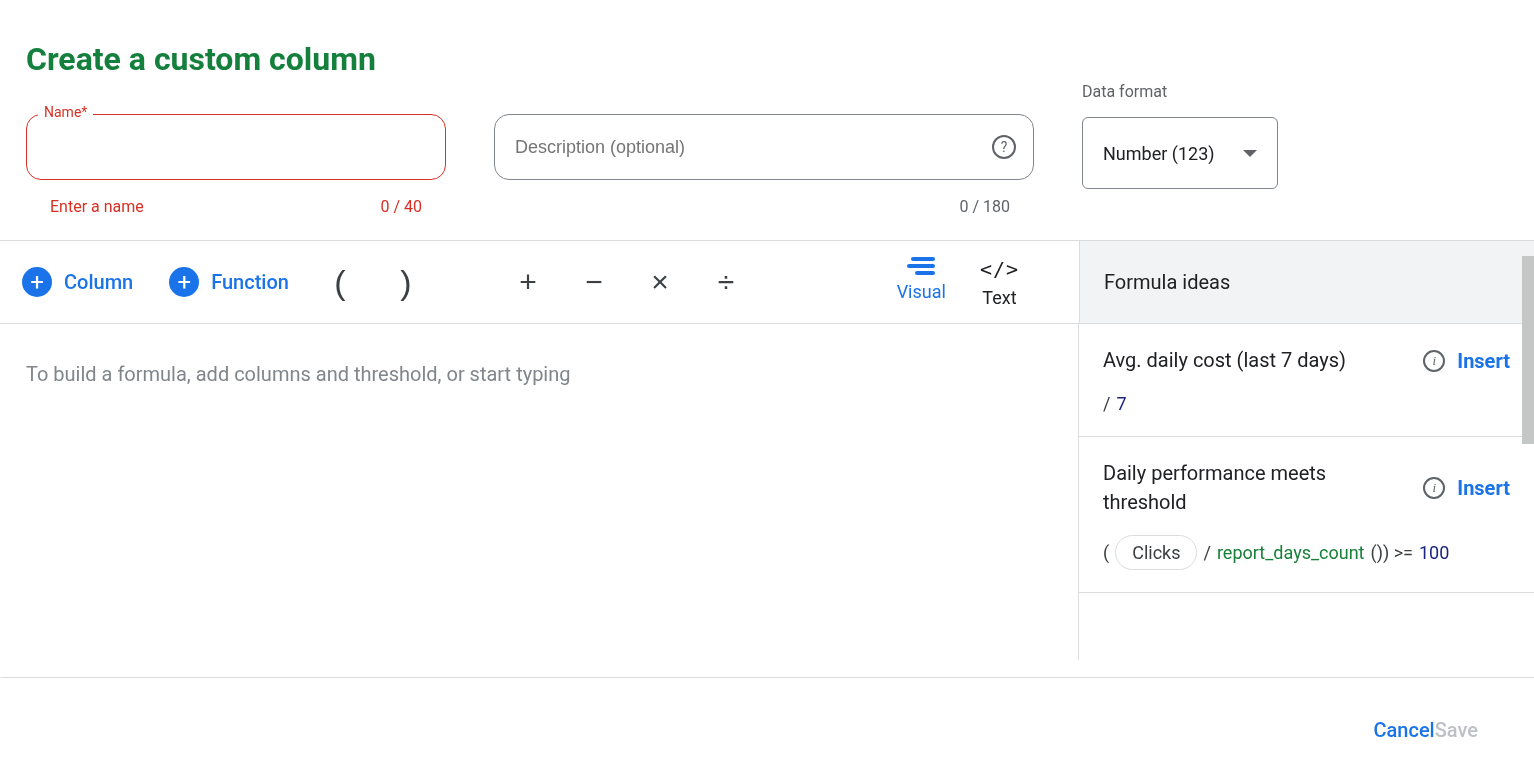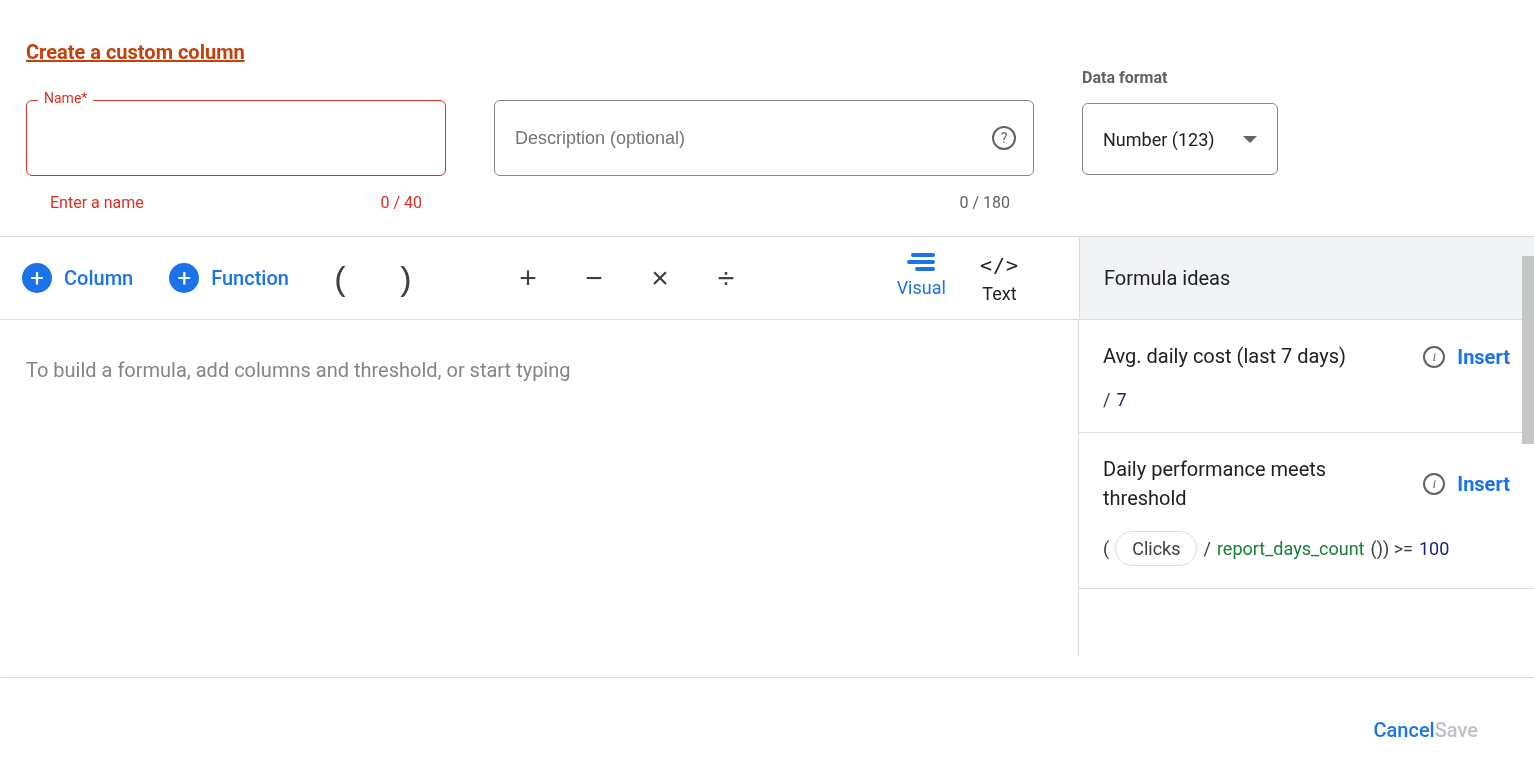--- a/index.html
+++ b/index.html
@@ -9,25 +9,24 @@
     color: #202124;
     width: 1534px;
     height: 781px;
     overflow: hidden;
     position: relative;
   }
   .top-section {
     padding: 40px 26px 24px 26px;
   }
   .page-title {
-    font-size: 20px;
+    font-size: 32px;
     font-weight: 700;
-    color: #c2410c;
+    color: #15803d;
     margin-bottom: 36px;
-    text-decoration: underline;
   }
   .fields-row {
     display: flex;
     align-items: flex-start;
     gap: 48px;
   }
   .field-wrap { position: relative; }
   .name-field { width: 420px; }
   .desc-field { width: 540px; }
 
@@ -35,23 +34,23 @@
     position: absolute;
     top: -10px;
     left: 12px;
     background: #fff;
     padding: 0 6px;
     font-size: 14px;
     color: #d93025;
   }
   .input-box {
     width: 100%;
-    height: 76px;
+    height: 66px;
     border: 1px solid #d93025;
-    border-radius: 6px;
+    border-radius: 15px;
     padding: 0 20px;
     font-size: 18px;
     color: #202124;
     outline: none;
   }
   .input-box.desc {
     border-color: #80868b;
     color: #5f6368;
     padding-right: 48px;
   }
@@ -79,21 +78,20 @@
     align-items: center;
     justify-content: center;
     font-size: 14px;
     color: #5f6368;
   }
 
   .format-label {
     font-size: 16px;
     color: #5f6368;
     margin-bottom: 16px;
-    font-weight: bold;
   }
   .format-select {
     width: 196px;
     height: 72px;
     border: 1px solid #80868b;
     border-radius: 6px;
     display: flex;
     align-items: center;
     justify-content: space-between;
     padding: 0 20px;

